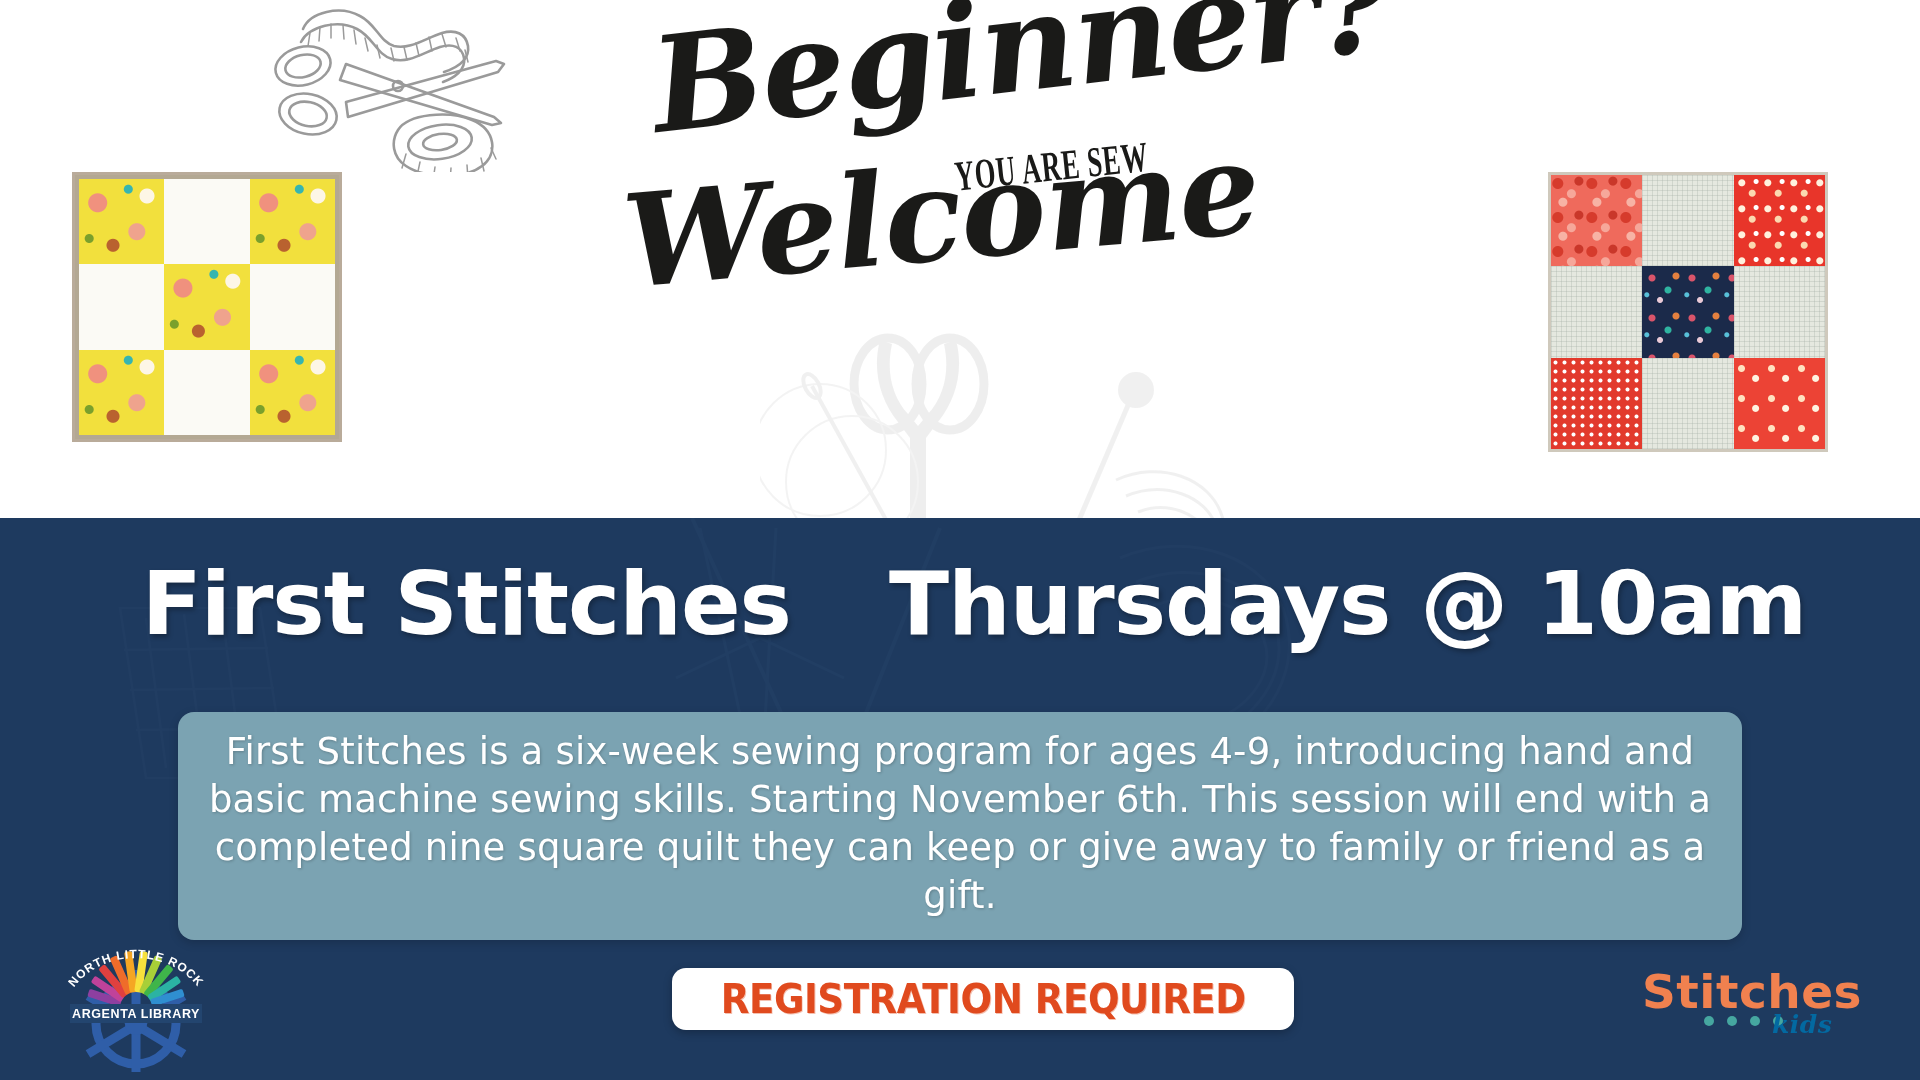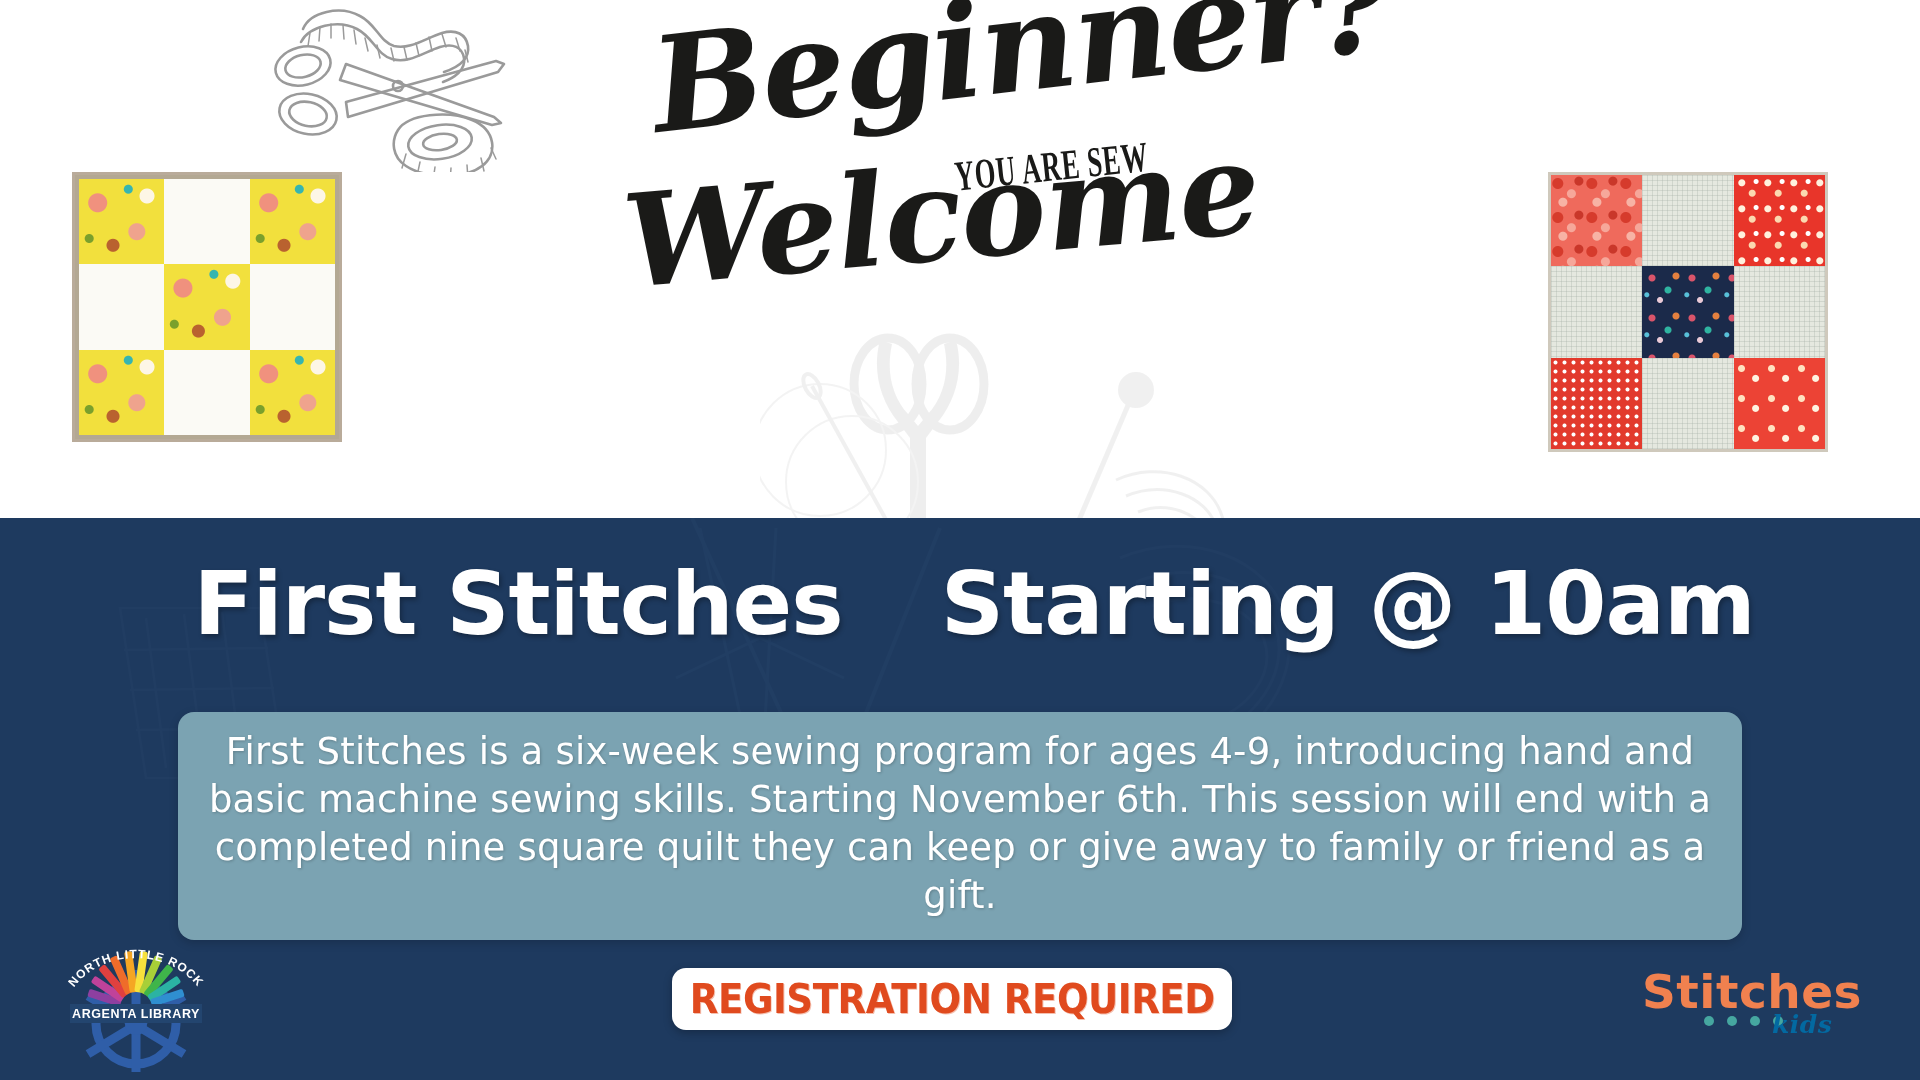--- a/index.html
+++ b/index.html
@@ -154,21 +154,21 @@
     font-weight:400;color:#ffffff;
     font-size:37px;line-height:1.30;
     text-align:center;
     letter-spacing:.2px;
     text-shadow:1px 1px 3px rgba(0,0,0,.22);
     margin:0;
   }
 
   
   .reg-pill{
-    position:absolute;left:672px;top:968px;width:560px;height:62px;
+    position:absolute;left:672px;top:968px;width:622px;height:62px;
     background:#ffffff;border-radius:14px;
     display:flex;align-items:center;justify-content:center;
     box-shadow:0 3px 8px rgba(0,0,0,.25);
   }
   .reg-text{
     font-family:"DejaVu Sans", sans-serif;
     font-weight:700;font-size:40px;color:#e04a1e;
     letter-spacing:-.5px;
     transform:scaleX(.93);
     white-space:nowrap;
@@ -339,21 +339,21 @@
         <g stroke="#37537a" stroke-width="3" fill="none">
           <path d="M1060 180 C1130 150 1210 180 1226 240 C1242 300 1200 360 1140 374"></path>
           <path d="M1076 204 C1136 180 1202 204 1216 250 C1230 296 1194 346 1144 360"></path>
           <path d="M1092 228 C1140 210 1192 228 1204 262 C1216 296 1188 332 1148 344"></path>
         </g>
       </svg>
     </div>
 
     <div class="headline-row">
       <span class="h-main">First Stitches</span>
-      <span class="h-time">Starting @ 10am</span>
+      <span class="h-time">Thursdays @ 10am</span>
     </div>
   </div>
 
   <div class="info-box">
     <p class="info-text">First Stitches is a six-week sewing program for ages 4-9, introducing hand and basic machine sewing skills. Starting November 6th. This session will end with a completed nine square quilt they can keep or give away to family or friend as a gift.</p>
   </div>
 
   <div class="reg-pill">
     <span class="reg-text">REGISTRATION REQUIRED</span>
   </div>

